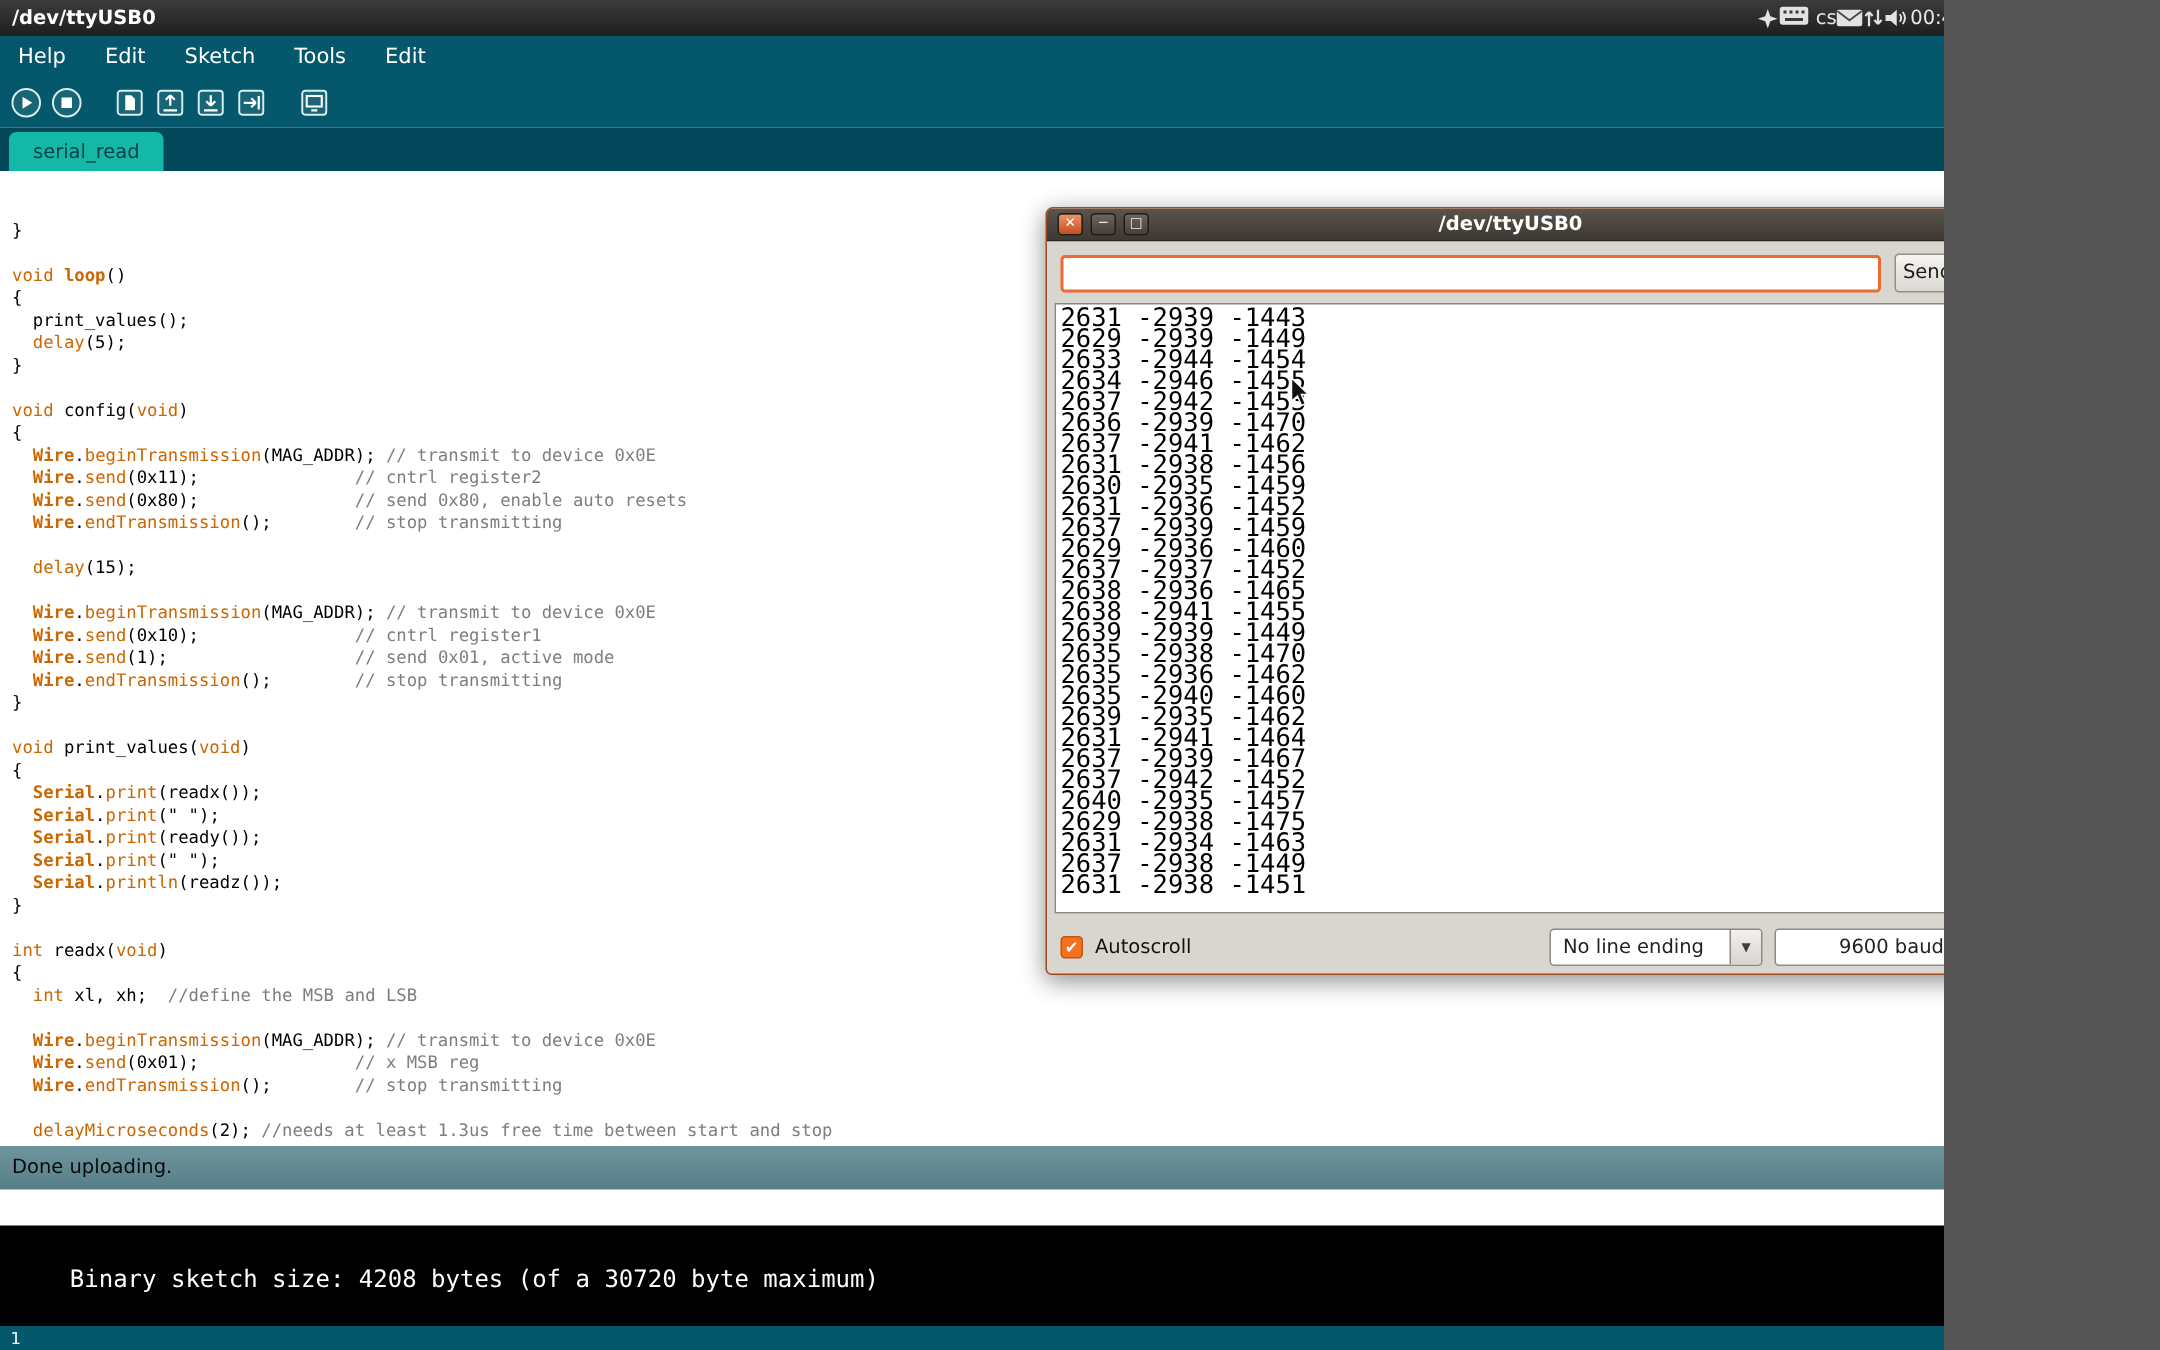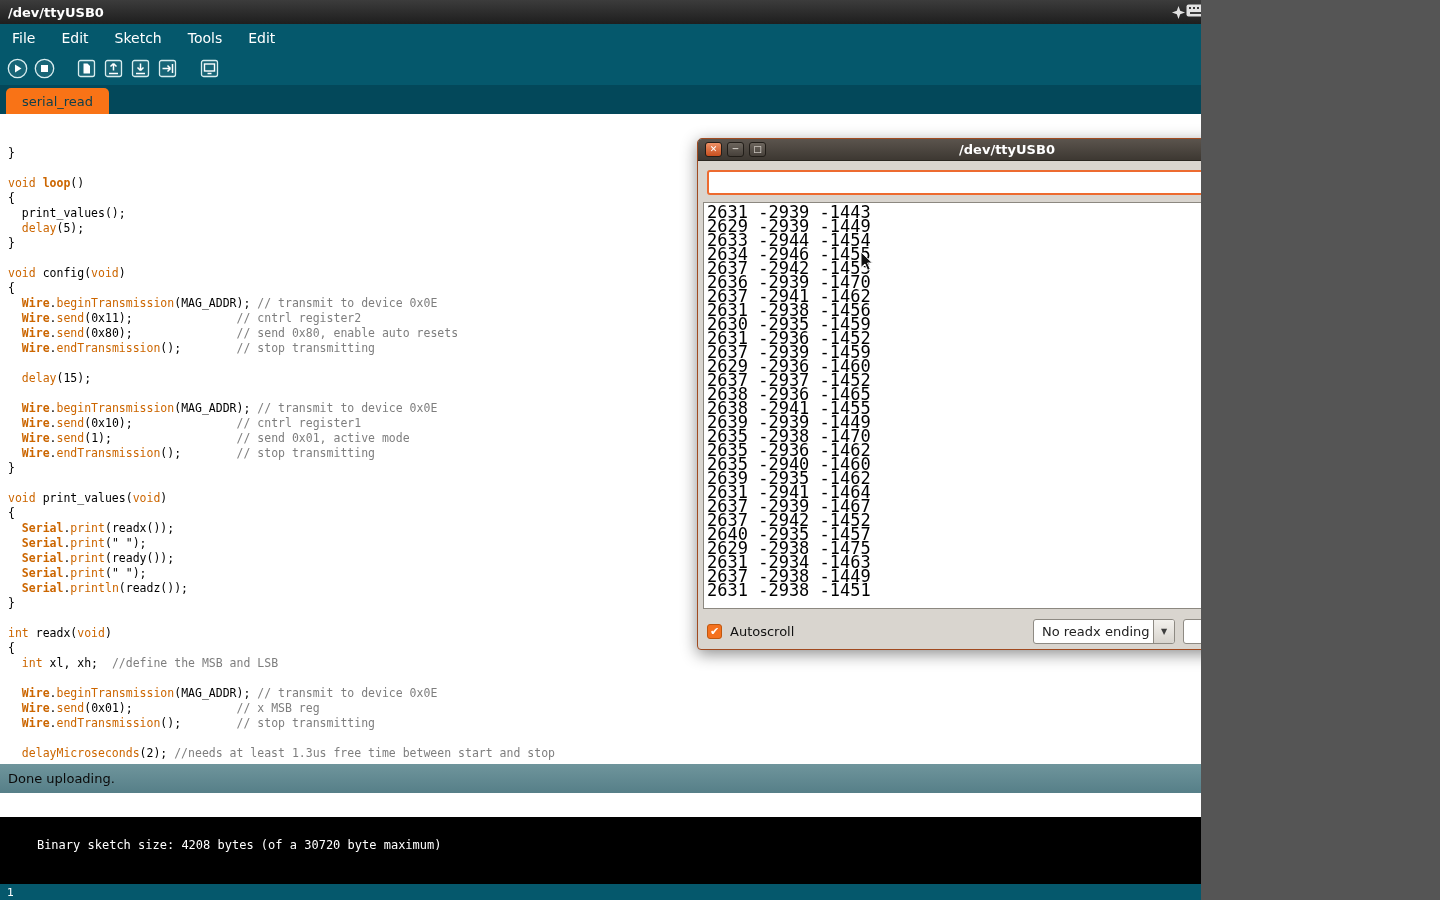--- a/index.html
+++ b/index.html
@@ -1,37 +1,37 @@
 <!DOCTYPE html>
 <html><head>
 <meta charset="utf-8">
 <style>
   * { margin:0; padding:0; box-sizing:border-box; }
   html,body { background:#555; }
   body { font-family:"DejaVu Sans", sans-serif; }
-  .screen { position:relative; width:1201px; height:900px; background:#fff; overflow:hidden;text-decoration:underline; }
+  .screen { position:relative; width:1296px; height:900px; background:#fff; overflow:hidden;text-decoration:underline; }
 
   
   .top-panel { position:absolute; left:0; top:0; width:1440px; height:24px;
     background:linear-gradient(#3c3c3c,#1e1e1e); color:#eaeaea; display:flex; align-items:center; font-size:13px; }
   .panel-title { font-weight:bold; margin-left:8px; color:#fff; }
   .panel-right { margin-left:auto; display:flex; align-items:center; margin-right:8px; }
   .panel-item { display:flex; align-items:center; gap:5px; color:#e8e8e8; }
   .panel-text { font-size:13px; }
 
   
   .menubar { position:absolute; left:0; top:24px; width:1440px; height:28px; background:#05586C;
     color:#fff; display:flex; align-items:center; gap:26px; padding-left:12px; font-size:14px; }
   .menu-item { cursor:default; }
   .toolbar { position:absolute; left:0; top:52px; width:1440px; height:33px; background:#05586C;
     display:flex; align-items:center; gap:6px; padding-left:7px; }
   .tb-btn { width:21px; height:21px; display:flex; align-items:center; justify-content:center; }
   .tb-gap { width:9px; }
   .tabbar { position:absolute; left:0; top:85px; width:1440px; height:29px; background:#03485A; }
-  .tab-active { position:absolute; left:6px; bottom:0; height:26px; padding:0 16px; background:#f97316;
+  .tab-active { position:absolute; left:6px; bottom:0; height:26px; padding:0 16px; background:#14b8a6;
     color:#10404B; font-size:13px; border-radius:5px 5px 0 0; display:flex; align-items:center; }
   .tab-menu-btn { position:absolute; right:16px; top:5px; width:19px; height:19px; }
 
   
   .editor { position:absolute; left:0; top:114px; width:1424px; height:651px; background:#fff; overflow:hidden;
     font-family:"DejaVu Sans Mono", monospace; font-size:11.5px; line-height:15px; white-space:pre;
     padding:2px 0 0 8px; color:#000; }
   .code-line { height:15px; }
   .tk-k, .tk-f { color:#CC6600; }
   .tk-c { color:#CC6600; font-weight:bold; }
@@ -46,21 +46,21 @@
   .vthumb { position:absolute; left:2px; top:111px; width:11px; height:166px; background:linear-gradient(90deg,#D2CFCA,#B7B4AF);
     border:1px solid #8F8C86; border-radius:6px; }
   .hthumb { position:absolute; top:2px; left:700px; width:40px; height:11px; background:linear-gradient(#D2CFCA,#B7B4AF);
     border:1px solid #8F8C86; border-radius:6px; }
 
   
   .teal-strip { position:absolute; left:0; top:781px; width:1440px; height:7px; background:#05586C; }
   .statusbar { position:absolute; left:0; top:764px; width:1440px; height:29px;
     background:linear-gradient(#6F959C,#567F88); color:#0a0a0a; font-size:13px; display:flex; align-items:center; padding-left:8px; }
   .console { position:absolute; left:0; top:817px; width:1440px; height:67px; background:#000; color:#fff;
-    font-family:"DejaVu Sans Mono", monospace; font-size:12px; padding:7px 8px; white-space:pre; }
+    font-family:"DejaVu Sans Mono", monospace; font-size:16px; padding:7px 8px; white-space:pre; }
   .footer { position:absolute; left:0; top:884px; width:1440px; height:16px; background:#05586C; color:#fff;
     font-size:11px; display:flex; align-items:center; padding-left:7px; }
 
   
   .sm { position:absolute; left:697px; top:138px; width:620px; height:512px; background:#D9D5CF;
     border:1px solid #A04A20; border-radius:5px 5px 4px 4px; box-shadow:0 4px 16px rgba(0,0,0,.45); z-index:10; }
   .sm-title { height:22px; background:linear-gradient(#5b544d,#3d3832); border-radius:4px 4px 0 0;
     border-bottom:1px solid #2a2621; position:relative; display:flex; align-items:center; }
   .sm-title-text { position:absolute; left:0; right:0; text-align:center; color:#fff; font-weight:bold; font-size:13px; }
   .sm-btns { display:flex; gap:5px; margin-left:7px; z-index:2; }
@@ -150,21 +150,21 @@
       <span class="panel-item">
         <svg width="16" height="16" viewBox="0 0 16 16">
             <path d="M7 0h2v2.3a5.8 5.8 0 0 1 2 .8l1.7-1.6 1.4 1.4-1.6 1.7a5.8 5.8 0 0 1 .8 2H16v2h-2.3a5.8 5.8 0 0 1-.8 2l1.6 1.7-1.4 1.4-1.7-1.6a5.8 5.8 0 0 1-2 .8V16H7v-2.3a5.8 5.8 0 0 1-2-.8l-1.7 1.6-1.4-1.4 1.6-1.7a5.8 5.8 0 0 1-.8-2H0V7h2.3a5.8 5.8 0 0 1 .8-2L1.5 3.3 2.9 1.9l1.7 1.6a5.8 5.8 0 0 1 2-.8V0z" fill="#e2e2e2"></path>
             <circle cx="8" cy="8" r="2.4" fill="#252525"></circle>
           </svg>
       </span>
     </div>
   </div>
 
   <div class="menubar">
-    <span class="menu-item">File</span>
+    <span class="menu-item">Help</span>
     <span class="menu-item">Edit</span>
     <span class="menu-item">Sketch</span>
     <span class="menu-item">Tools</span>
     <span class="menu-item">Edit</span>
   </div>
 
   <div class="toolbar">
     <span class="tb-btn">
       <svg width="21" height="21" viewBox="0 0 21 21">
           <circle cx="10.5" cy="10.5" r="9.2" fill="rgba(255,255,255,.08)" stroke="#D9EDEF" stroke-width="1.3"></circle>
@@ -269,21 +269,21 @@
       <div class="sm-scroll">
         <span class="sm-sarrow" style="top:0;">▲</span>
         <div class="sm-thumb"></div>
         <span class="sm-sarrow" style="bottom:0;">▼</span>
       </div>
     </div>
     <div class="sm-bottom">
       <span class="sm-check">✔</span>
       <span class="sm-check-label">Autoscroll</span>
       <span class="sm-dd sm-dd1">
-        <span class="sm-dd-text">No readx ending</span>
+        <span class="sm-dd-text">No line ending</span>
         <span class="sm-dd-arrow">▼</span>
       </span>
       <span class="sm-dd sm-dd2">
         <span class="sm-dd-text">9600 baud</span>
         <span class="sm-dd-arrow">▼</span>
       </span>
     </div>
   </div>
 
   <div class="cursor">

